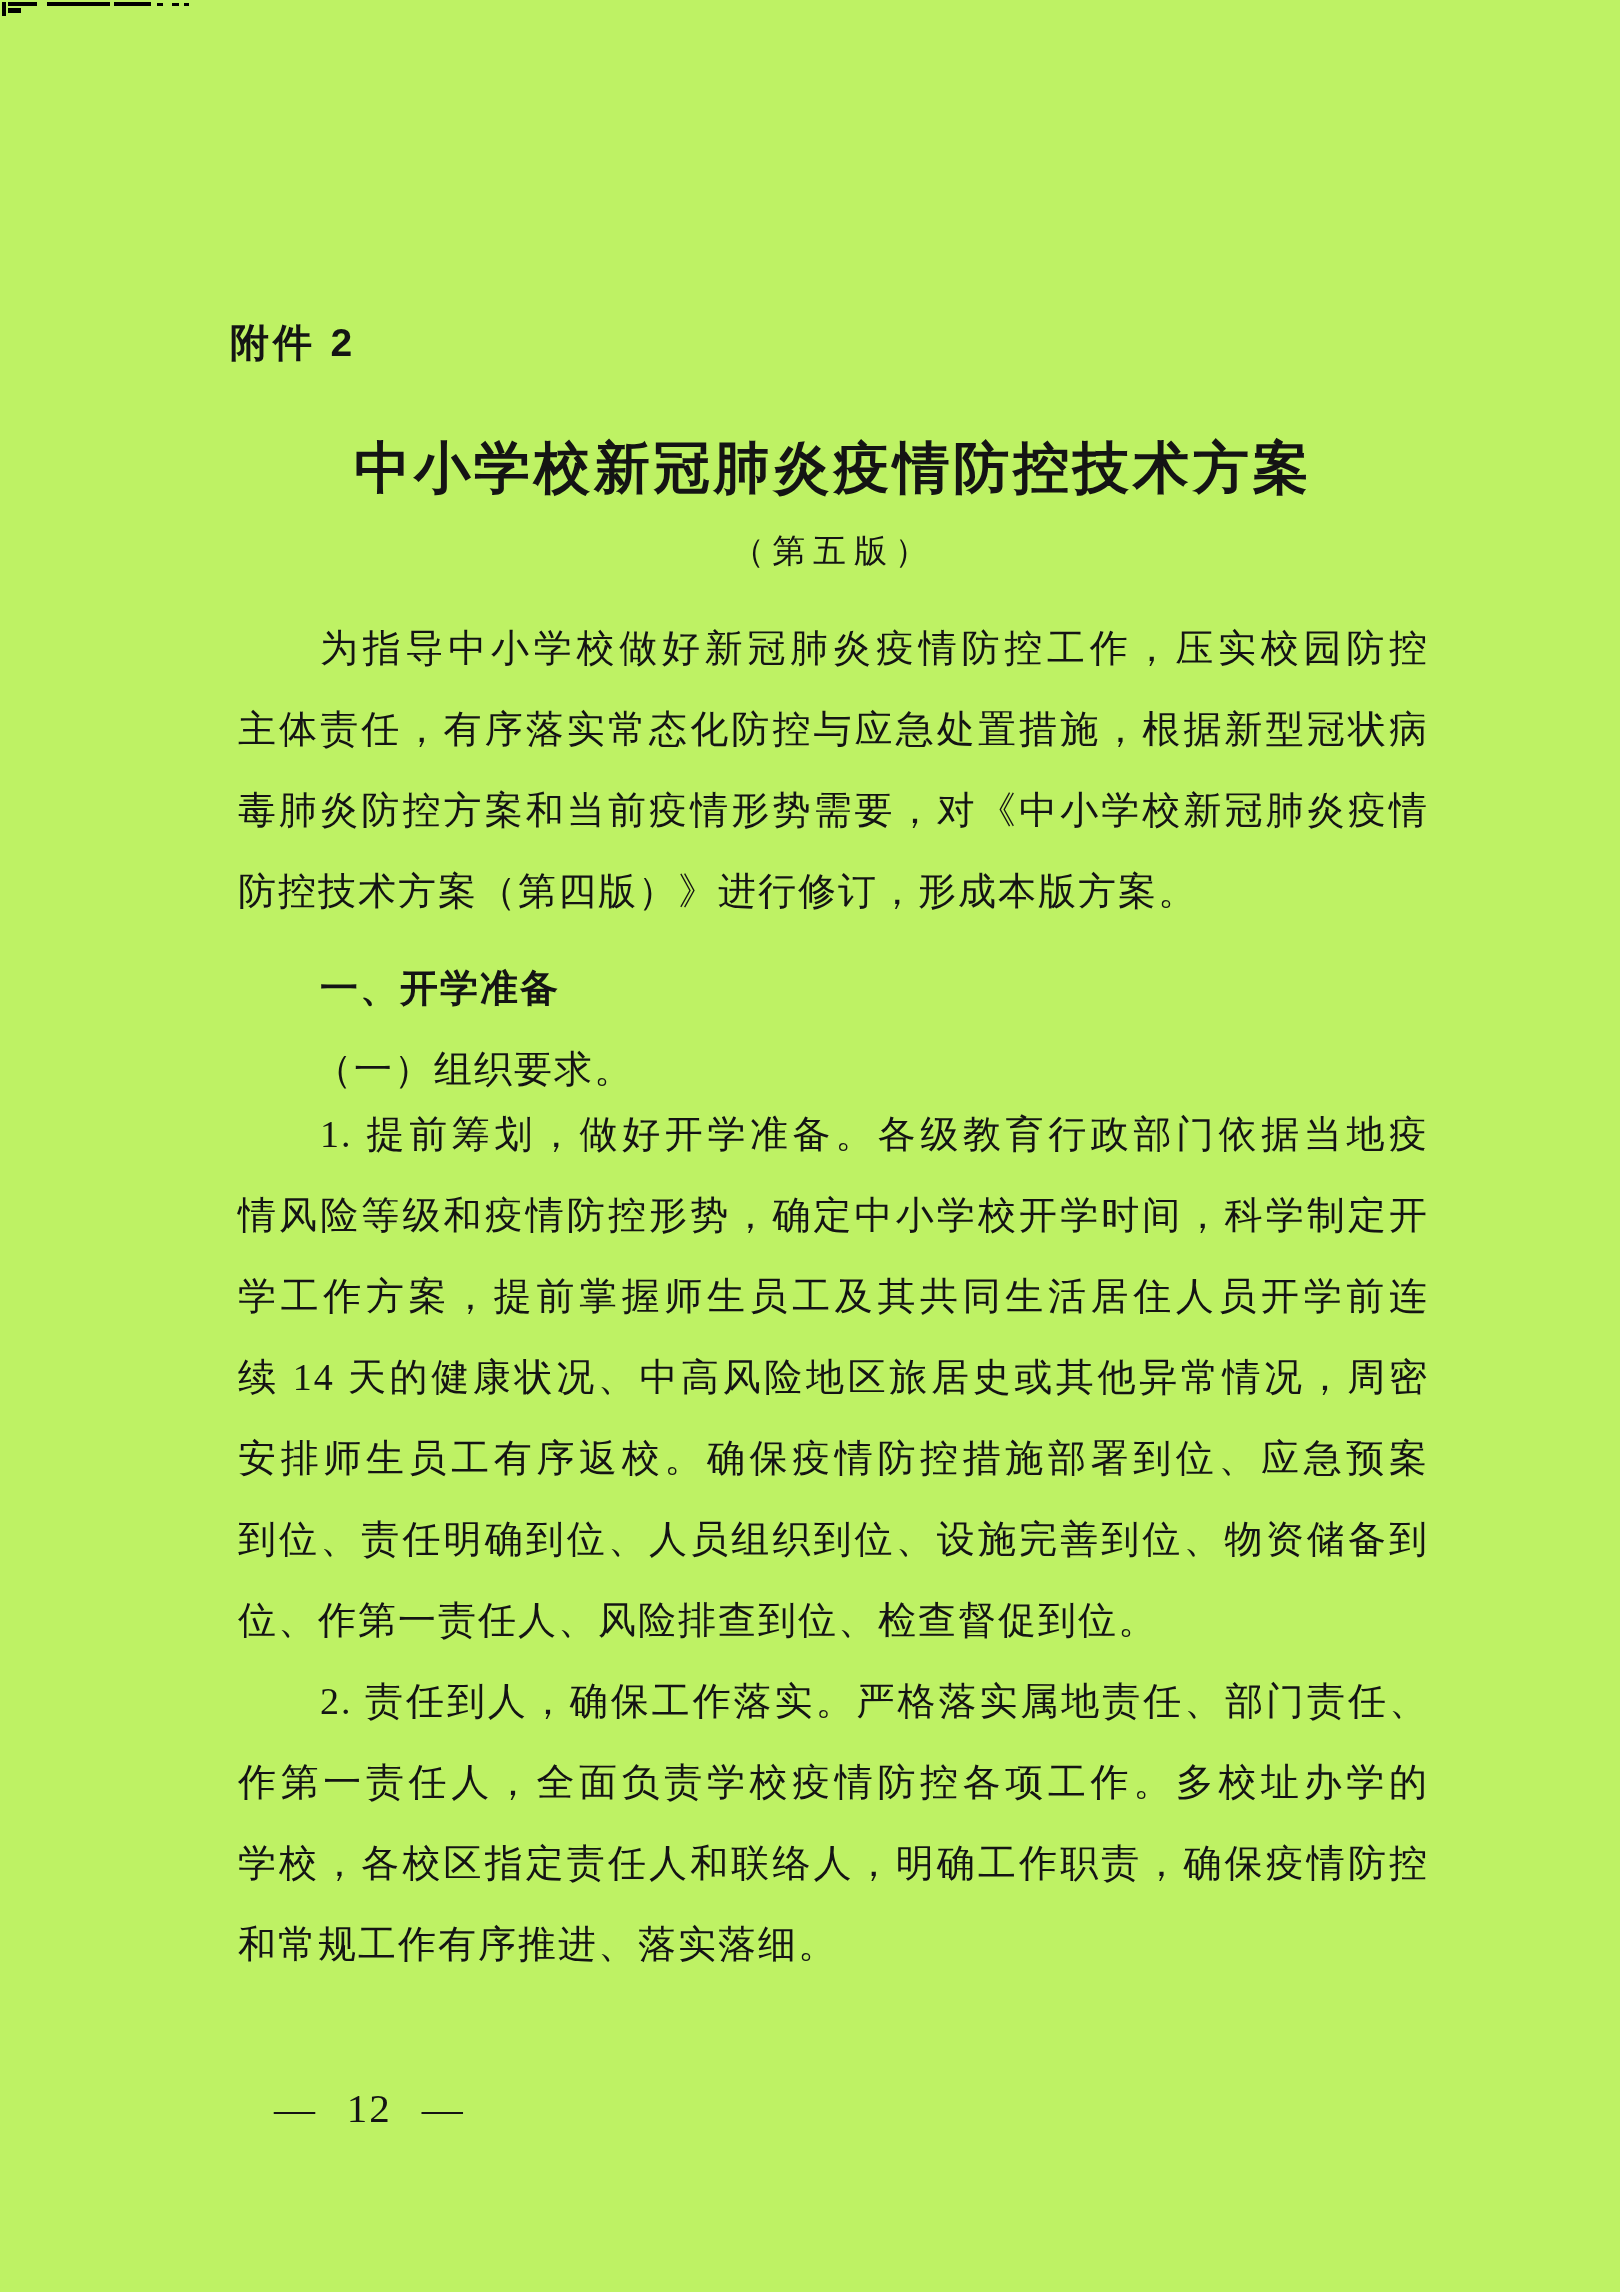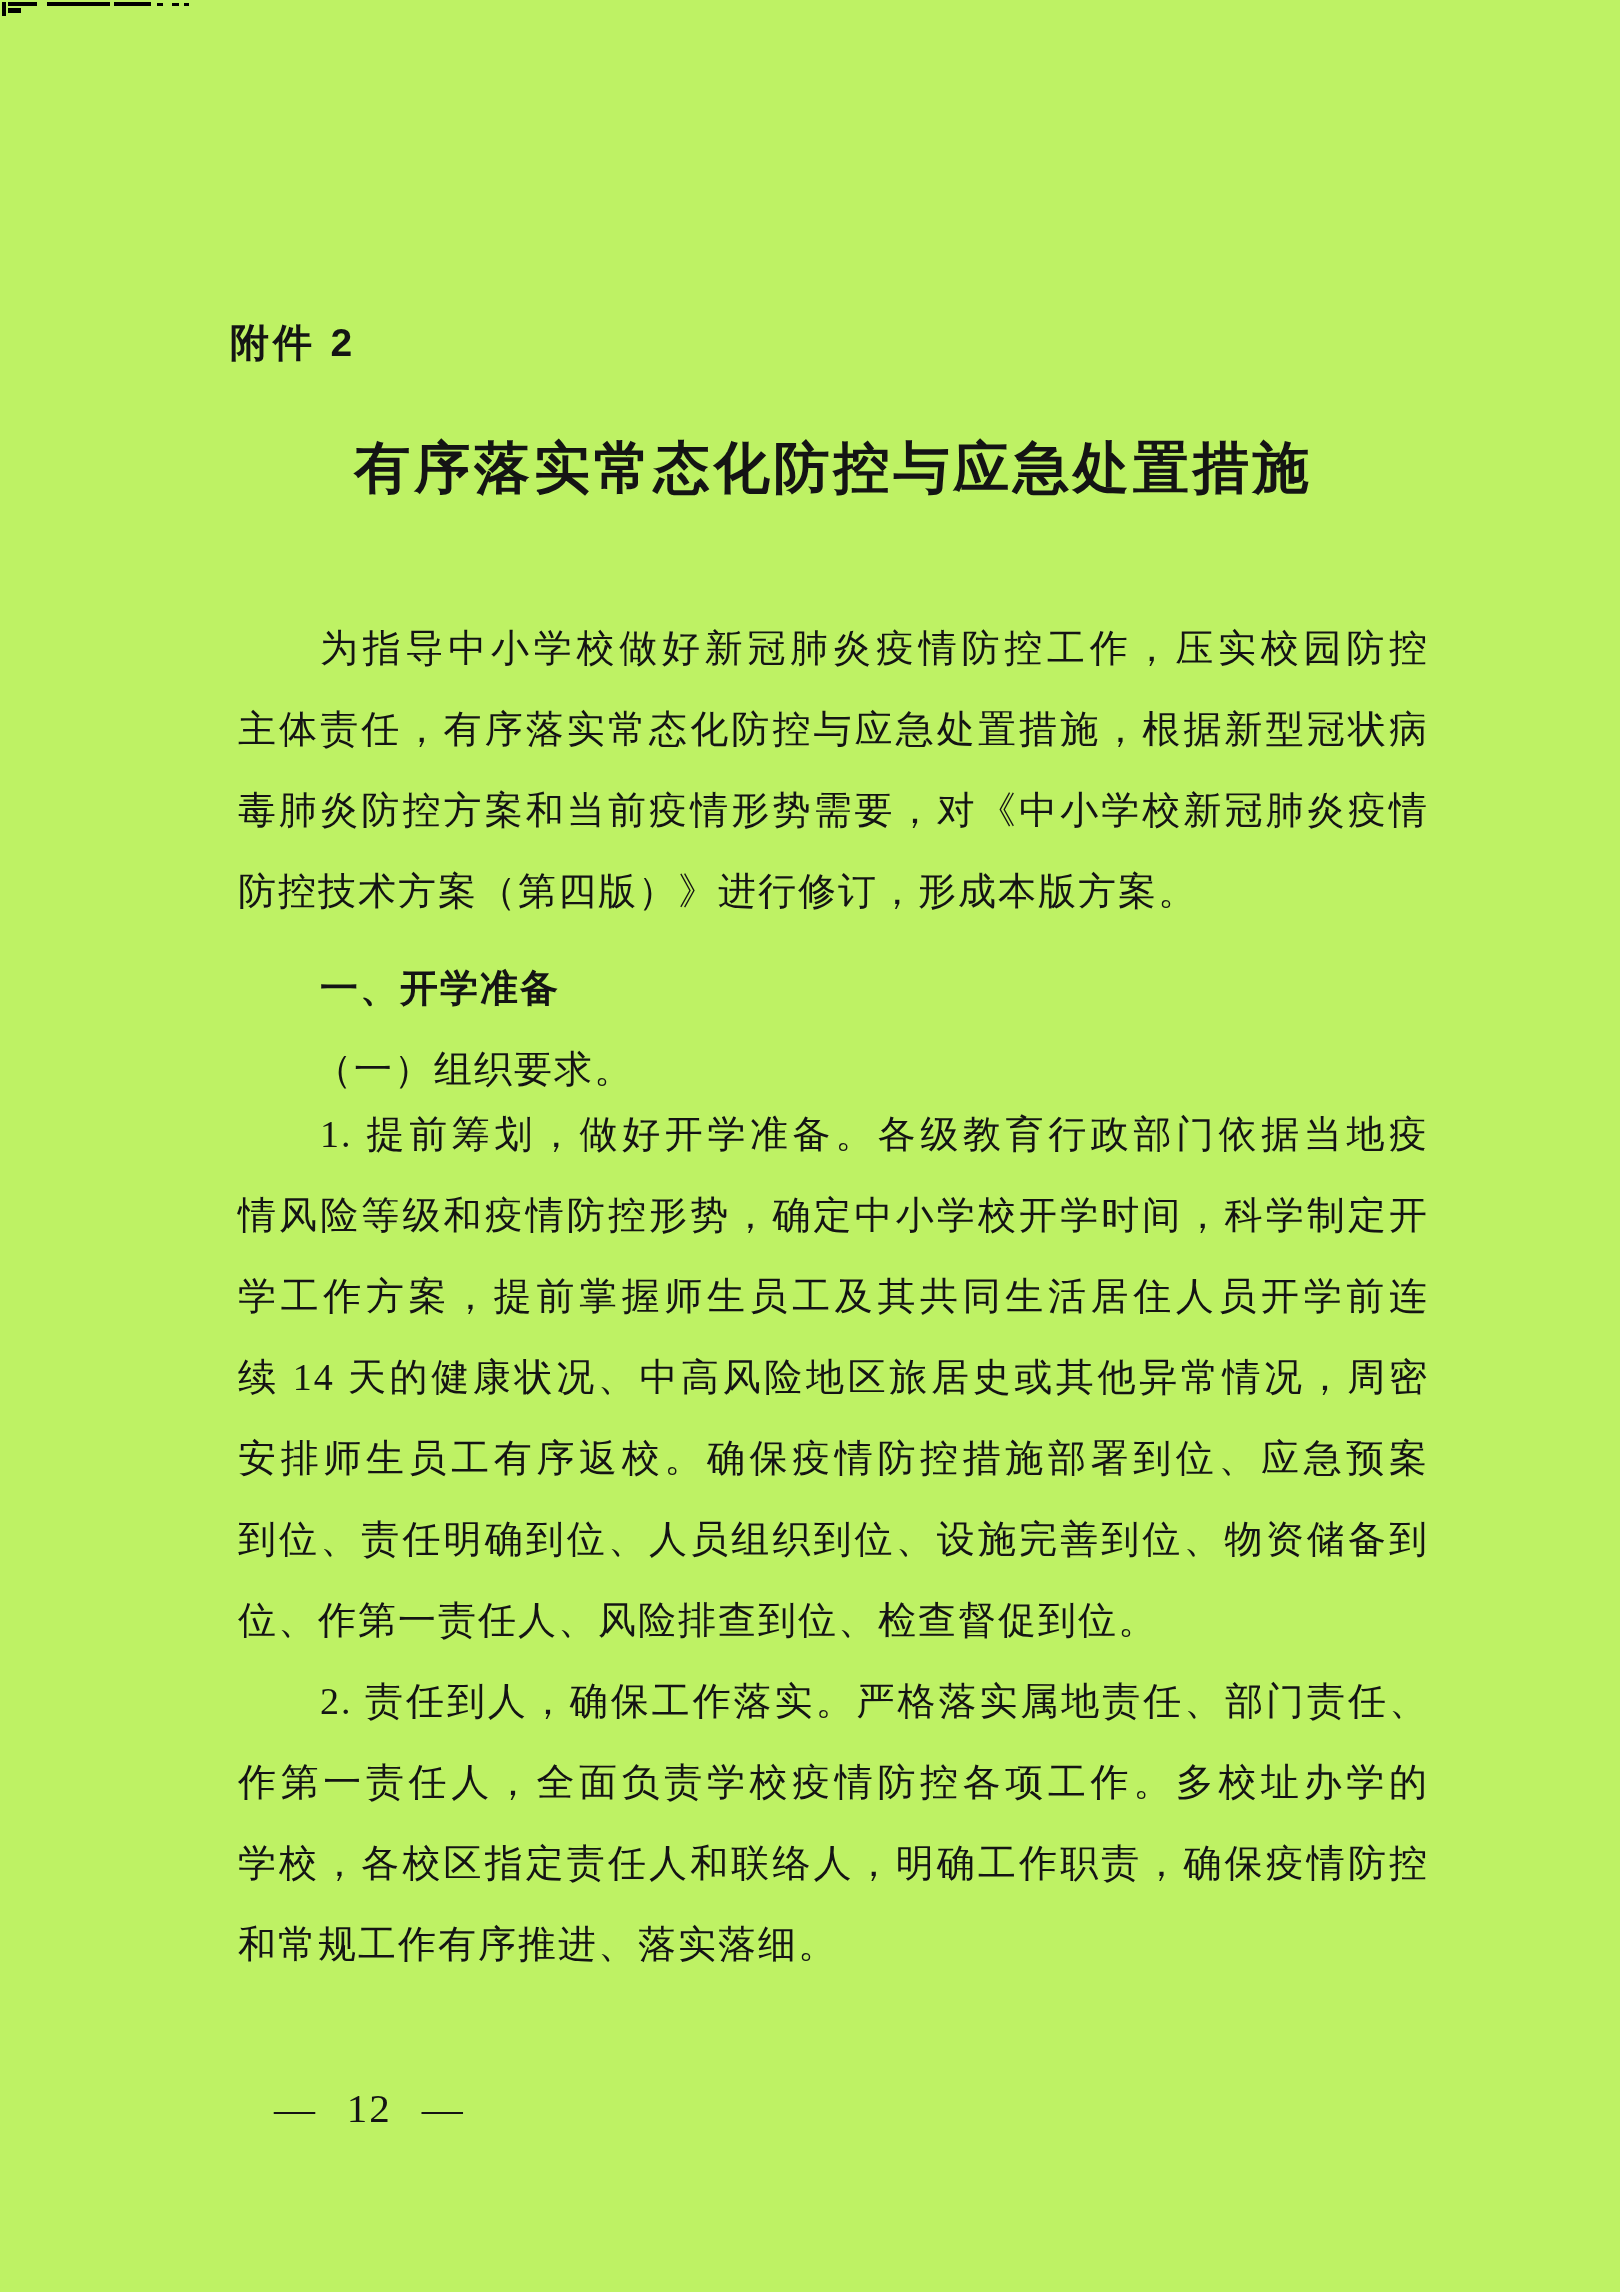--- a/index.html
+++ b/index.html
@@ -96,22 +96,23 @@
   <div class="artifact" style="left:7.8px;top:2px;width:29px;height:3.9px"></div>
   <div class="artifact" style="left:7.8px;top:7.8px;width:13.7px;height:4.9px"></div>
   <div class="artifact" style="left:47px;top:2px;width:63px;height:3.9px"></div>
   <div class="artifact" style="left:114px;top:2px;width:37px;height:3.9px"></div>
   <div class="artifact" style="left:157px;top:2.9px;width:5.9px;height:2.9px"></div>
   <div class="artifact" style="left:172px;top:2.9px;width:6.9px;height:2.9px"></div>
   <div class="artifact" style="left:184px;top:2.9px;width:4.9px;height:2.9px"></div>
 
   <div class="attachment">附件 2</div>
 
-  <div class="title">有序落实常态化防控与应急处置措施</div>
+  <div class="title">中小学校新冠肺炎疫情防控技术方案</div>
 
+  <div class="subtitle">（第五版）</div>
 
   <div class="content">
 
     <div class="line indent">为指导中小学校做好新冠肺炎疫情防控工作，压实校园防控</div>
     <div class="line">主体责任，有序落实常态化防控与应急处置措施，根据新型冠状病</div>
     <div class="line">毒肺炎防控方案和当前疫情形势需要，对《中小学校新冠肺炎疫情</div>
     <div class="line lastline">防控技术方案（第四版）》进行修订，形成本版方案。</div>
 
     <div class="heading-line">一、开学准备</div>
     <div class="subheading-line">（一）组织要求。</div>

